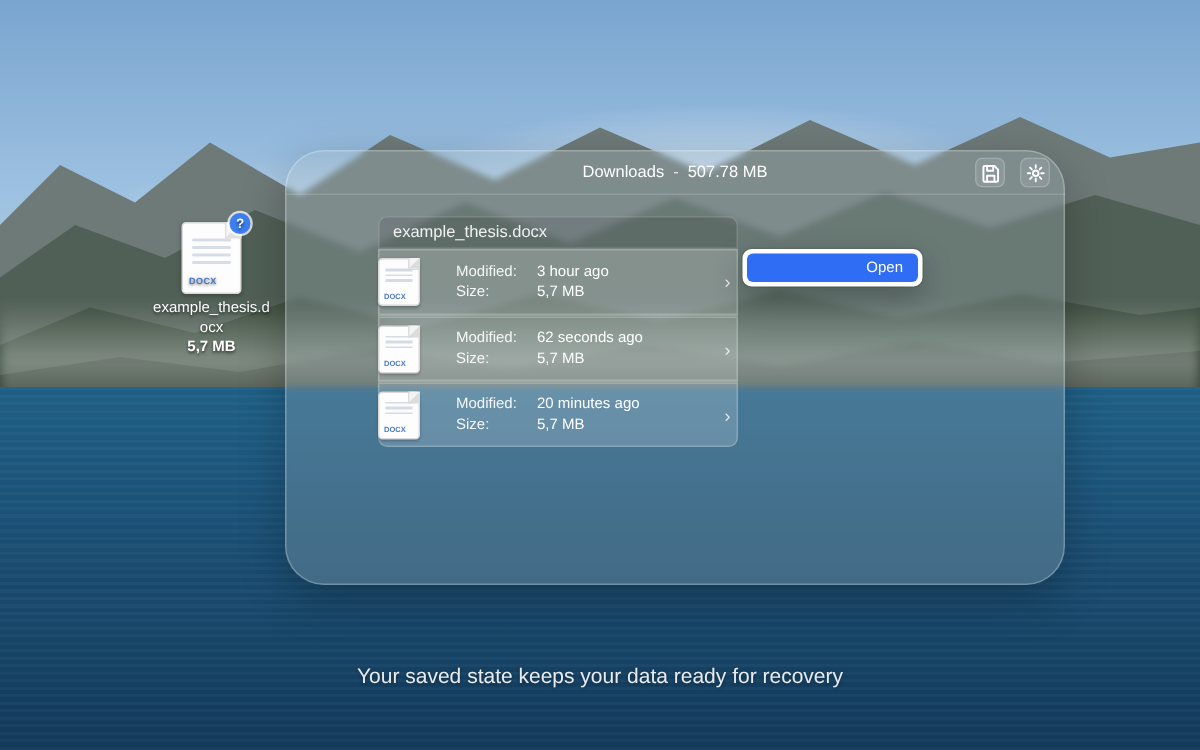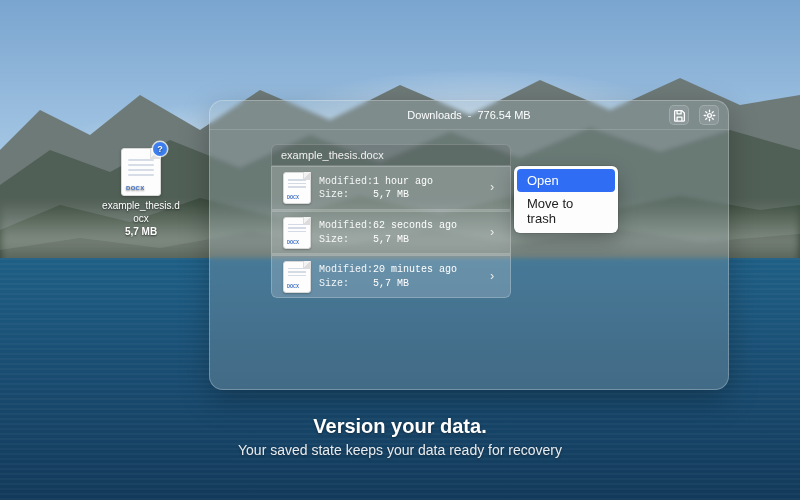--- a/index.html
+++ b/index.html
@@ -32,59 +32,58 @@
   .doc-icon::before { content:""; position:absolute; right:-1px; top:-1px; width:10px; height:10px; background:linear-gradient(135deg,#f5f5f5 49%, #e1e1e1 50%); border-left:1px solid #e0e0e0; border-bottom:1px solid #e0e0e0; }
   .doc-icon .lines { position:absolute; left:6px; right:6px; top:10px; }
   .doc-icon .lines span { display:block; height:2px; margin-bottom:3px; background:#d7dde6; border-radius:1px; }
   .doc-icon .ext { position:absolute; left:4px; bottom:3px; font-size:6px; font-weight:700; color:#4a78c8; letter-spacing:.3px; }
   .badge { position:absolute; right:-6px; top:-6px; width:14px; height:14px; border-radius:50%; background:#3d7ff0; color:#fff; font-size:9px; font-weight:700; line-height:14px; text-align:center; box-shadow:0 0 0 1.5px rgba(255,255,255,.75); }
   .desktop-file .fname { font-weight:500; word-break:break-all; }
   .desktop-file .fsize { font-weight:600; margin-top:1px; }
 
   .panel {
     position:absolute; left:190px; top:100px; width:520px; height:290px;
-    border-radius:14px;
+    border-radius:26px;
     background: rgba(170,185,195,0.28);
     backdrop-filter: blur(2px);
     box-shadow: 0 10px 30px rgba(0,0,0,.25), inset 0 0 0 1px rgba(255,255,255,.25);
     color:#fff;
-    margin-left:19px;
   }
   .panel-header { height:30px; display:flex; align-items:center; justify-content:center; position:relative; font-size:11px; font-weight:500; border-bottom:1px solid rgba(255,255,255,.15); }
   .panel-header .title-sep { opacity:.8; padding:0 6px; }
   .panel-header .actions { position:absolute; right:10px; top:5px; display:flex; gap:10px; }
   .header-btn { width:20px; height:20px; border-radius:5px; background:rgba(255,255,255,.10); display:flex; align-items:center; justify-content:center; box-shadow:inset 0 0 0 1px rgba(255,255,255,.18); cursor:pointer; }
   .header-btn svg { width:13px; height:13px; fill:none; stroke:#fff; stroke-width:1.6; stroke-linecap:round; stroke-linejoin:round; }
 
   .versions { position:absolute; left:62px; top:44px; width:240px; }
   .ver-title { height:22px; padding:0 10px; font-size:11px; color:#f0f0f0; font-weight:500; display:flex; align-items:center; background:rgba(0,0,0,.10); border-radius:6px 6px 0 0; box-shadow:inset 0 0 0 1px rgba(255,255,255,.18); }
   .ver-row {
-    height:44px; display:flex; align-items:center; gap:8px; padding:5px 12px;
+    height:44px; display:flex; align-items:center; gap:24px; padding:5px 0;
     background:rgba(255,255,255,.18);
     box-shadow:inset 0 0 0 1px rgba(255,255,255,.22);
-    position:relative; cursor:pointer;font-family:Liberation Mono, monospace;
+    position:relative; cursor:pointer;
   }
   .ver-row + .ver-row { border-top:1px solid rgba(255,255,255,.18); }
   .ver-row:last-child { border-radius:0 0 6px 6px; }
   .ver-row .mini-doc { width:28px; height:32px; flex:0 0 28px; }
   .mini-doc { position:relative; background:#fdfdfd; border:1px solid #d8d8d8; border-radius:3px; box-shadow:0 1px 2px rgba(0,0,0,.25); }
   .mini-doc::before { content:""; position:absolute; right:-1px; top:-1px; width:7px; height:7px; background:linear-gradient(135deg,#f3f3f3 49%, #dcdcdc 50%); border-left:1px solid #dcdcdc; border-bottom:1px solid #dcdcdc; }
   .mini-doc .mlines { position:absolute; left:4px; right:4px; top:6px; }
   .mini-doc .mlines span{ display:block; height:1.5px; margin-bottom:2px; background:#d5dbe5; }
   .mini-doc .mext { position:absolute; left:3px; bottom:2px; font-size:5px; font-weight:700; color:#4a78c8; }
   .kv { flex:1; font-size:10px; color:#fff; line-height:1.35; }
   .kv .row { display:flex; gap:6px; }
   .kv .k { width:48px; color:rgba(255,255,255,.92); }
   .kv .v { color:#fff; font-weight:500; }
   .chev { width:14px; text-align:center; color:#eaeaea; font-size:12px; font-weight:500; }
 
   .ctx-menu {
-    position:absolute; left:305px; top:66px; width:104px;
+    position:absolute; left:305px; top:66px; width:120px;
     background:#fdfdfd; border-radius:6px; box-shadow:0 8px 20px rgba(0,0,0,.25), 0 0 0 1px rgba(0,0,0,.08);
-    padding:3px; font-size:13px; color:#222;
+    padding:3px; font-size:10px; color:#222;text-align:right;
   }
   .ctx-item { padding:4px 10px; border-radius:4px; cursor:pointer; }
   .ctx-item.sel { background:#2f6df4; color:#fff; }
 
   .tagline { position:absolute; left:0; right:0; bottom:42px; text-align:center; color:#fff; }
   .tagline .t1 { font-size:20px; font-weight:600; text-shadow:0 1px 3px rgba(0,0,0,.4); }
   .tagline .t2 { margin-top:4px; font-size:14px; font-weight:400; color:rgba(255,255,255,.9); text-shadow:0 1px 3px rgba(0,0,0,.4); }
 </style>
 </head>
 <body>
@@ -116,21 +115,21 @@
       <div class="badge">?</div>
     </div>
     <div class="fname">example_thesis.docx</div>
     <div class="fsize">5,7 MB</div>
   </div>
 
   <div class="panel">
     <div class="panel-header">
       <span>Downloads</span>
       <span class="title-sep">-</span>
-      <span>776.54 MB</span>
+      <span>507.78 MB</span>
       <div class="actions">
         <div class="header-btn">
           <svg viewBox="0 0 16 16">
               <path d="M3 2h8l3 3v9a1 1 0 0 1-1 1H3a1 1 0 0 1-1-1V3a1 1 0 0 1 1-1z"></path>
               <path d="M5 2v4h5V2"></path>
               <path d="M5 14v-4h6v4"></path>
             </svg>
         </div>
         <div class="header-btn">
           <svg viewBox="0 0 16 16">
@@ -149,21 +148,21 @@
             <div class="mlines">
               <span></span>
               <span></span>
               <span></span>
             </div>
             <div class="mext">DOCX</div>
           </div>
         <div class="kv">
           <div class="row">
               <span class="k">Modified:</span>
-              <span class="v">1 hour ago</span>
+              <span class="v">3 hour ago</span>
             </div>
           <div class="row">
               <span class="k">Size:</span>
               <span class="v">5,7 MB</span>
             </div>
         </div>
         <div class="chev">›</div>
       </div>
 
       <div class="ver-row">
@@ -206,21 +205,19 @@
               <span class="k">Size:</span>
               <span class="v">5,7 MB</span>
             </div>
         </div>
         <div class="chev">›</div>
       </div>
     </div>
 
     <div class="ctx-menu">
       <div class="ctx-item sel">Open</div>
-      <div class="ctx-item">Move to trash</div>
     </div>
   </div>
 
   <div class="tagline">
-    <div class="t1">Version your data.</div>
     <div class="t2">Your saved state keeps your data ready for recovery</div>
   </div>
 </div>
 
 </body></html>

